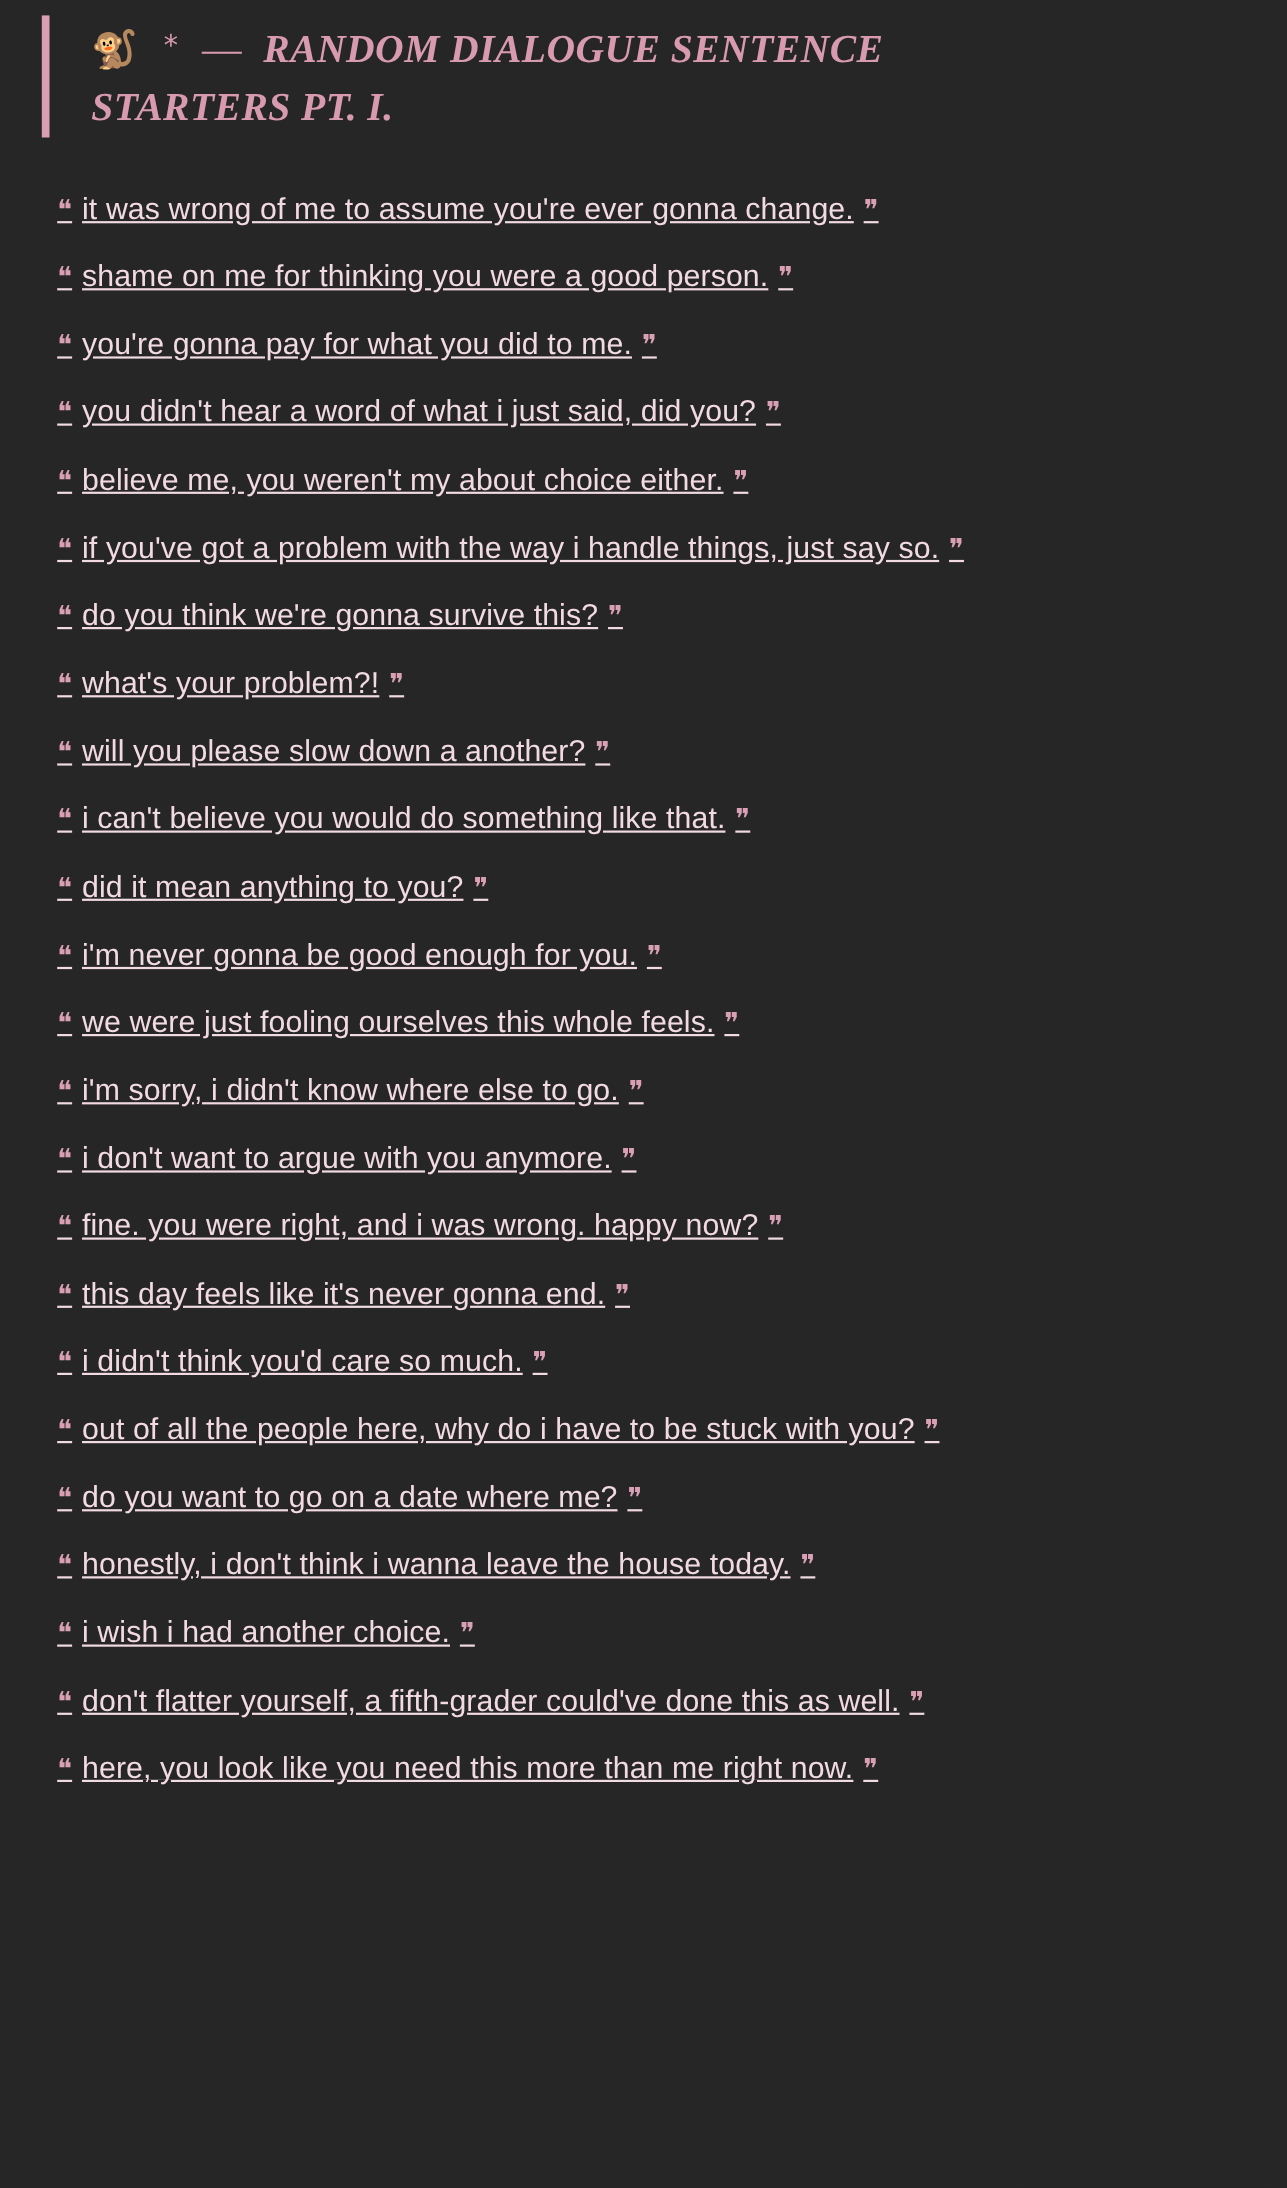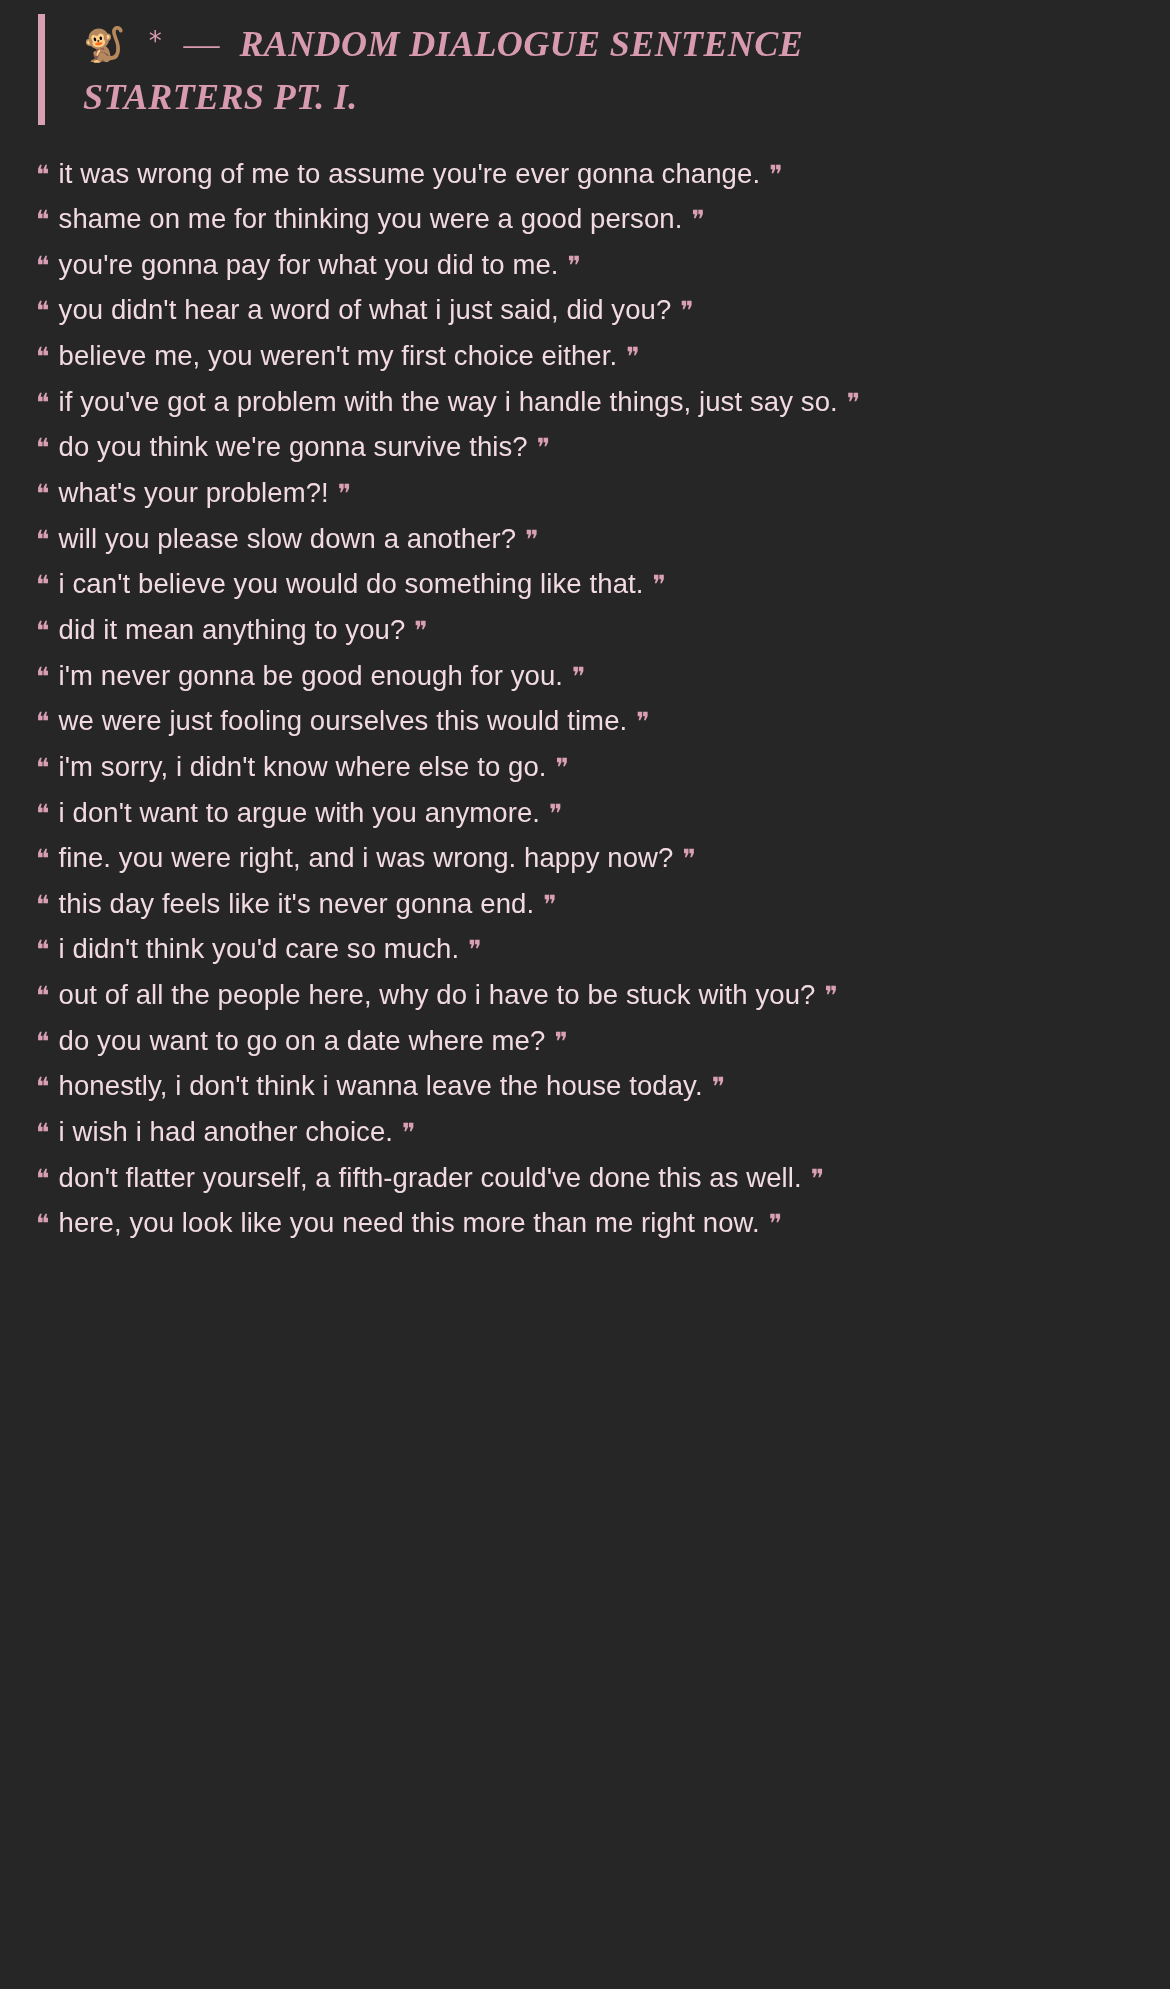--- a/index.html
+++ b/index.html
@@ -75,22 +75,23 @@
   
   .lines {
     padding: 26px 36px 0 36px;
     box-sizing: border-box;
   }
   .line {
     font-size: 27.5px;
     line-height: 1.66;
     color: #f2dae2;
     letter-spacing: 0.1px;
-    margin: 0;
+    margin: 16px;
     padding: 0;
+    text-decoration: underline;
   }
   .q {
     color: #d99fb4;
     font-family: "DejaVu Sans", sans-serif;
     font-size: 25px;
     line-height: 1;
   }
   .q-open { margin-right: 9px; }
   .q-close { margin-left: 9px; }
   .line-text { white-space: normal; }
@@ -108,29 +109,29 @@
       <span class="title-dash">—</span>
       <span>RANDOM DIALOGUE SENTENCE STARTERS PT. I.</span>
     </h1>
   </div>
 
   <div class="lines">
     <p class="line"><span class="q q-open">❝</span><span class="line-text">it was wrong of me to assume you're ever gonna change.</span><span class="q q-close">❞</span></p>
     <p class="line"><span class="q q-open">❝</span><span class="line-text">shame on me for thinking you were a good person.</span><span class="q q-close">❞</span></p>
     <p class="line"><span class="q q-open">❝</span><span class="line-text">you're gonna pay for what you did to me.</span><span class="q q-close">❞</span></p>
     <p class="line"><span class="q q-open">❝</span><span class="line-text">you didn't hear a word of what i just said, did you?</span><span class="q q-close">❞</span></p>
-    <p class="line"><span class="q q-open">❝</span><span class="line-text">believe me, you weren't my first choice either.</span><span class="q q-close">❞</span></p>
+    <p class="line"><span class="q q-open">❝</span><span class="line-text">believe me, you weren't my about choice either.</span><span class="q q-close">❞</span></p>
     <p class="line"><span class="q q-open">❝</span><span class="line-text">if you've got a problem with the way i handle things, just say so.</span><span class="q q-close">❞</span></p>
     <p class="line"><span class="q q-open">❝</span><span class="line-text">do you think we're gonna survive this?</span><span class="q q-close">❞</span></p>
     <p class="line"><span class="q q-open">❝</span><span class="line-text">what's your problem?!</span><span class="q q-close">❞</span></p>
     <p class="line"><span class="q q-open">❝</span><span class="line-text">will you please slow down a another?</span><span class="q q-close">❞</span></p>
     <p class="line"><span class="q q-open">❝</span><span class="line-text">i can't believe you would do something like that.</span><span class="q q-close">❞</span></p>
     <p class="line"><span class="q q-open">❝</span><span class="line-text">did it mean anything to you?</span><span class="q q-close">❞</span></p>
     <p class="line"><span class="q q-open">❝</span><span class="line-text">i'm never gonna be good enough for you.</span><span class="q q-close">❞</span></p>
-    <p class="line"><span class="q q-open">❝</span><span class="line-text">we were just fooling ourselves this would time.</span><span class="q q-close">❞</span></p>
+    <p class="line"><span class="q q-open">❝</span><span class="line-text">we were just fooling ourselves this whole feels.</span><span class="q q-close">❞</span></p>
     <p class="line"><span class="q q-open">❝</span><span class="line-text">i'm sorry, i didn't know where else to go.</span><span class="q q-close">❞</span></p>
     <p class="line"><span class="q q-open">❝</span><span class="line-text">i don't want to argue with you anymore.</span><span class="q q-close">❞</span></p>
     <p class="line"><span class="q q-open">❝</span><span class="line-text">fine.  you were right, and i was wrong.  happy now?</span><span class="q q-close">❞</span></p>
     <p class="line"><span class="q q-open">❝</span><span class="line-text">this day feels like it's never gonna end.</span><span class="q q-close">❞</span></p>
     <p class="line"><span class="q q-open">❝</span><span class="line-text">i didn't think you'd care so much.</span><span class="q q-close">❞</span></p>
     <p class="line"><span class="q q-open">❝</span><span class="line-text">out of all the people here, why do i have to be stuck with you?</span><span class="q q-close">❞</span></p>
     <p class="line"><span class="q q-open">❝</span><span class="line-text">do you want to go on a date where me?</span><span class="q q-close">❞</span></p>
     <p class="line"><span class="q q-open">❝</span><span class="line-text">honestly, i don't think i wanna leave the house today.</span><span class="q q-close">❞</span></p>
     <p class="line"><span class="q q-open">❝</span><span class="line-text">i wish i had another choice.</span><span class="q q-close">❞</span></p>
     <p class="line"><span class="q q-open">❝</span><span class="line-text">don't flatter yourself, a fifth-grader could've done this as well.</span><span class="q q-close">❞</span></p>

